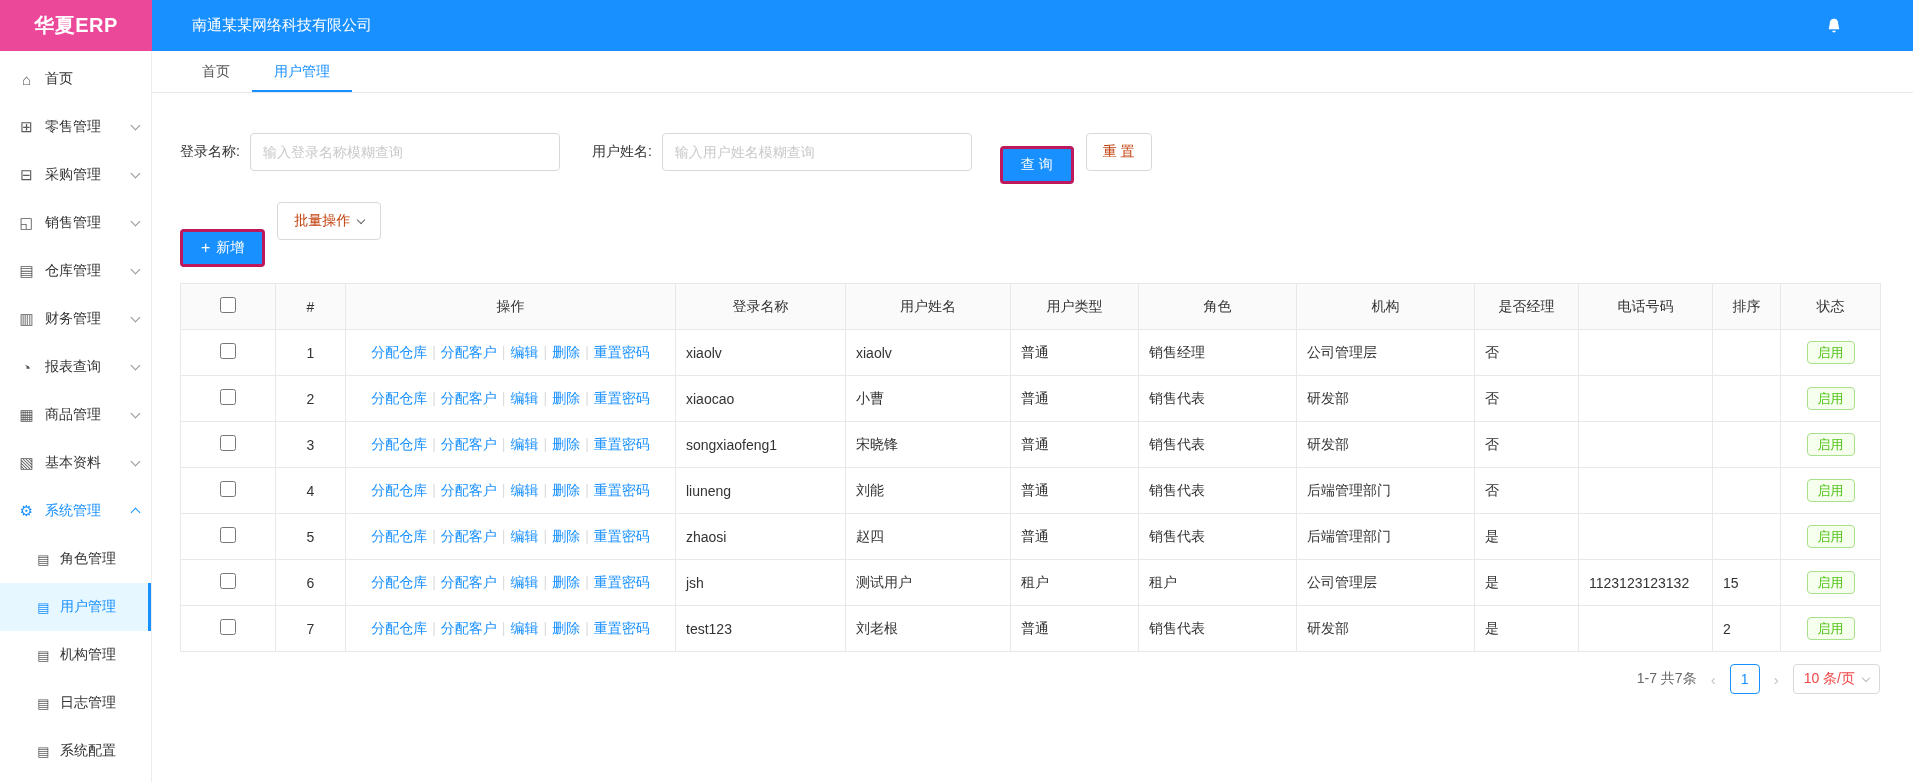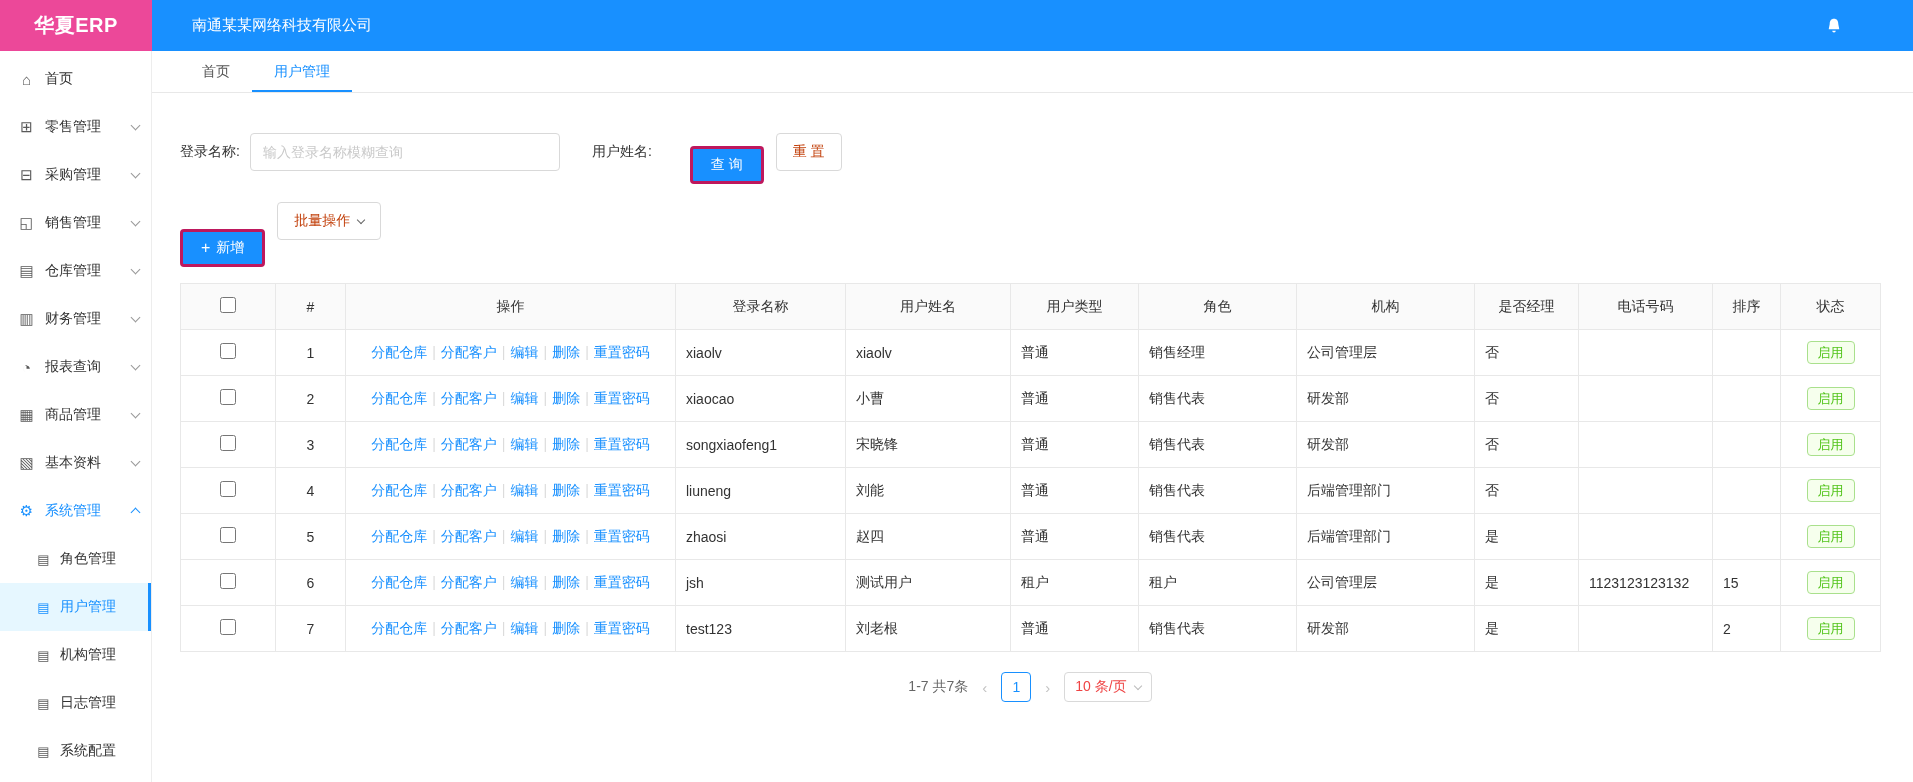--- a/index.html
+++ b/index.html
@@ -64,21 +64,21 @@
              font-size: 14px; color: #333; text-align: center; }
   .grid td { border: 1px solid #e8e8e8; height: 46px; padding: 0 10px; font-size: 14px; color: #333;
              white-space: nowrap; overflow: hidden; }
   .cell-center { text-align: center; }
   .op-link { color: #1890ff; text-decoration: none; cursor: pointer; margin: 0 4px; }
   .op-sep { color: #dcdcdc; margin: 0 1px; }
   .badge { display: inline-block; border: 1px solid #a9e08c; background: #f6ffed; color: #52c41a;
            font-size: 13px; padding: 3px 10px; border-radius: 4px; line-height: 1.2; cursor: pointer; }
   input[type=checkbox] { width: 16px; height: 16px; cursor: pointer; accent-color: #1890ff; }
   
-  .pagination { margin-top: 20px; display: flex; justify-content: center; align-items: center;
+  .pagination { margin-top: 12px; display: flex; justify-content: flex-end; align-items: center;
                 gap: 12px; color: #666; font-size: 14px; width: 1700px; }
   .pg-arrow { color: #c3c3c3; font-size: 15px; cursor: pointer; padding: 0 2px; user-select: none; }
   .pg-page { width: 30px; height: 30px; border: 1px solid #1890ff; color: #1890ff; border-radius: 4px;
              text-align: center; line-height: 28px; cursor: pointer; }
   .pg-size { height: 30px; border: 1px solid #d9d9d9; border-radius: 4px; padding: 0 10px; color: #ef4444;
              display: inline-flex; align-items: center; gap: 8px; cursor: pointer; }
   .pg-size .chev { border-color: #bbb; width: 6px; height: 6px; }
 </style>
 </head>
 <body>
@@ -200,20 +200,21 @@
         <div class="tab">首页</div>
         <div class="tab active">用户管理</div>
       </div>
 
     <div class="content">
       <div class="content-box">
         <div class="filter-row">
           <span class="f-label">登录名称:</span>
           <input class="f-input" placeholder="输入登录名称模糊查询" style="">
           <span class="f-label f-label2">用户姓名:</span>
+          <input class="f-input" placeholder="输入用户姓名模糊查询" style="">
           <button class="btn btn-primary btn-query">查 询</button>
           <button class="btn btn-default btn-reset">重 置</button>
         </div>
 
         <div class="toolbar">
           <button class="btn btn-primary">
             <span class="plus">+</span>
             <span>新增</span>
           </button>
           <button class="btn btn-default btn-batch">

